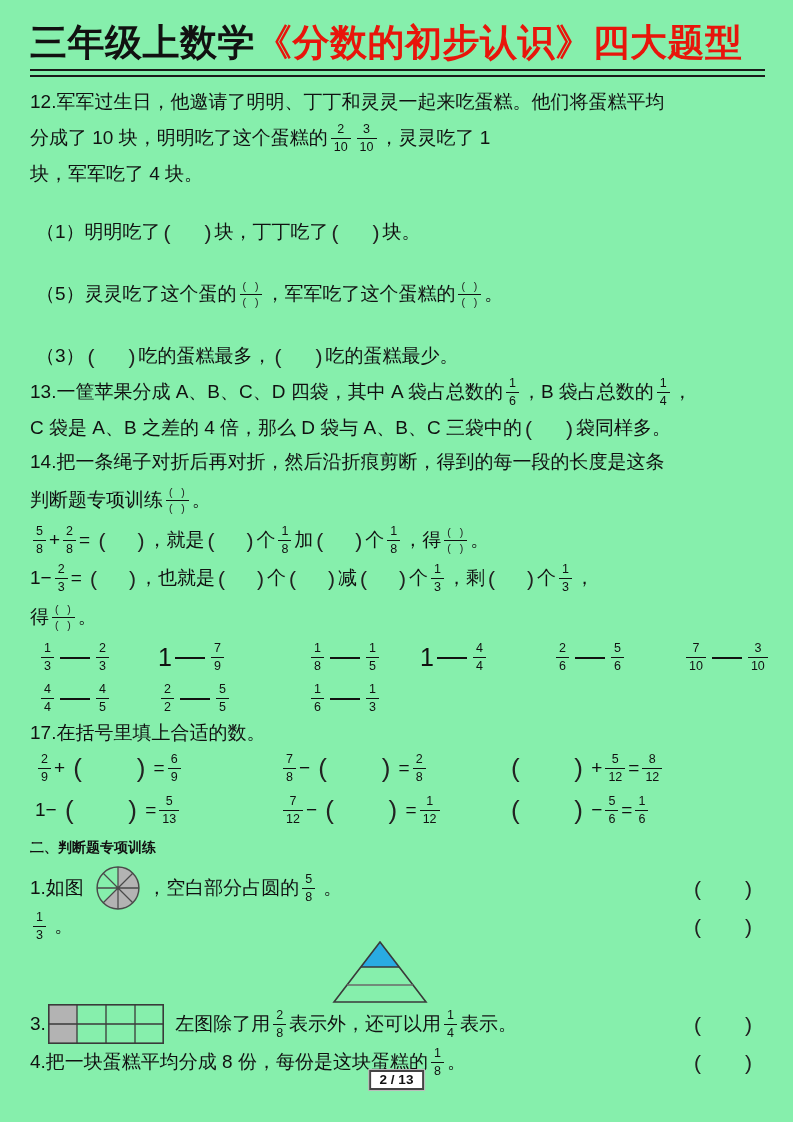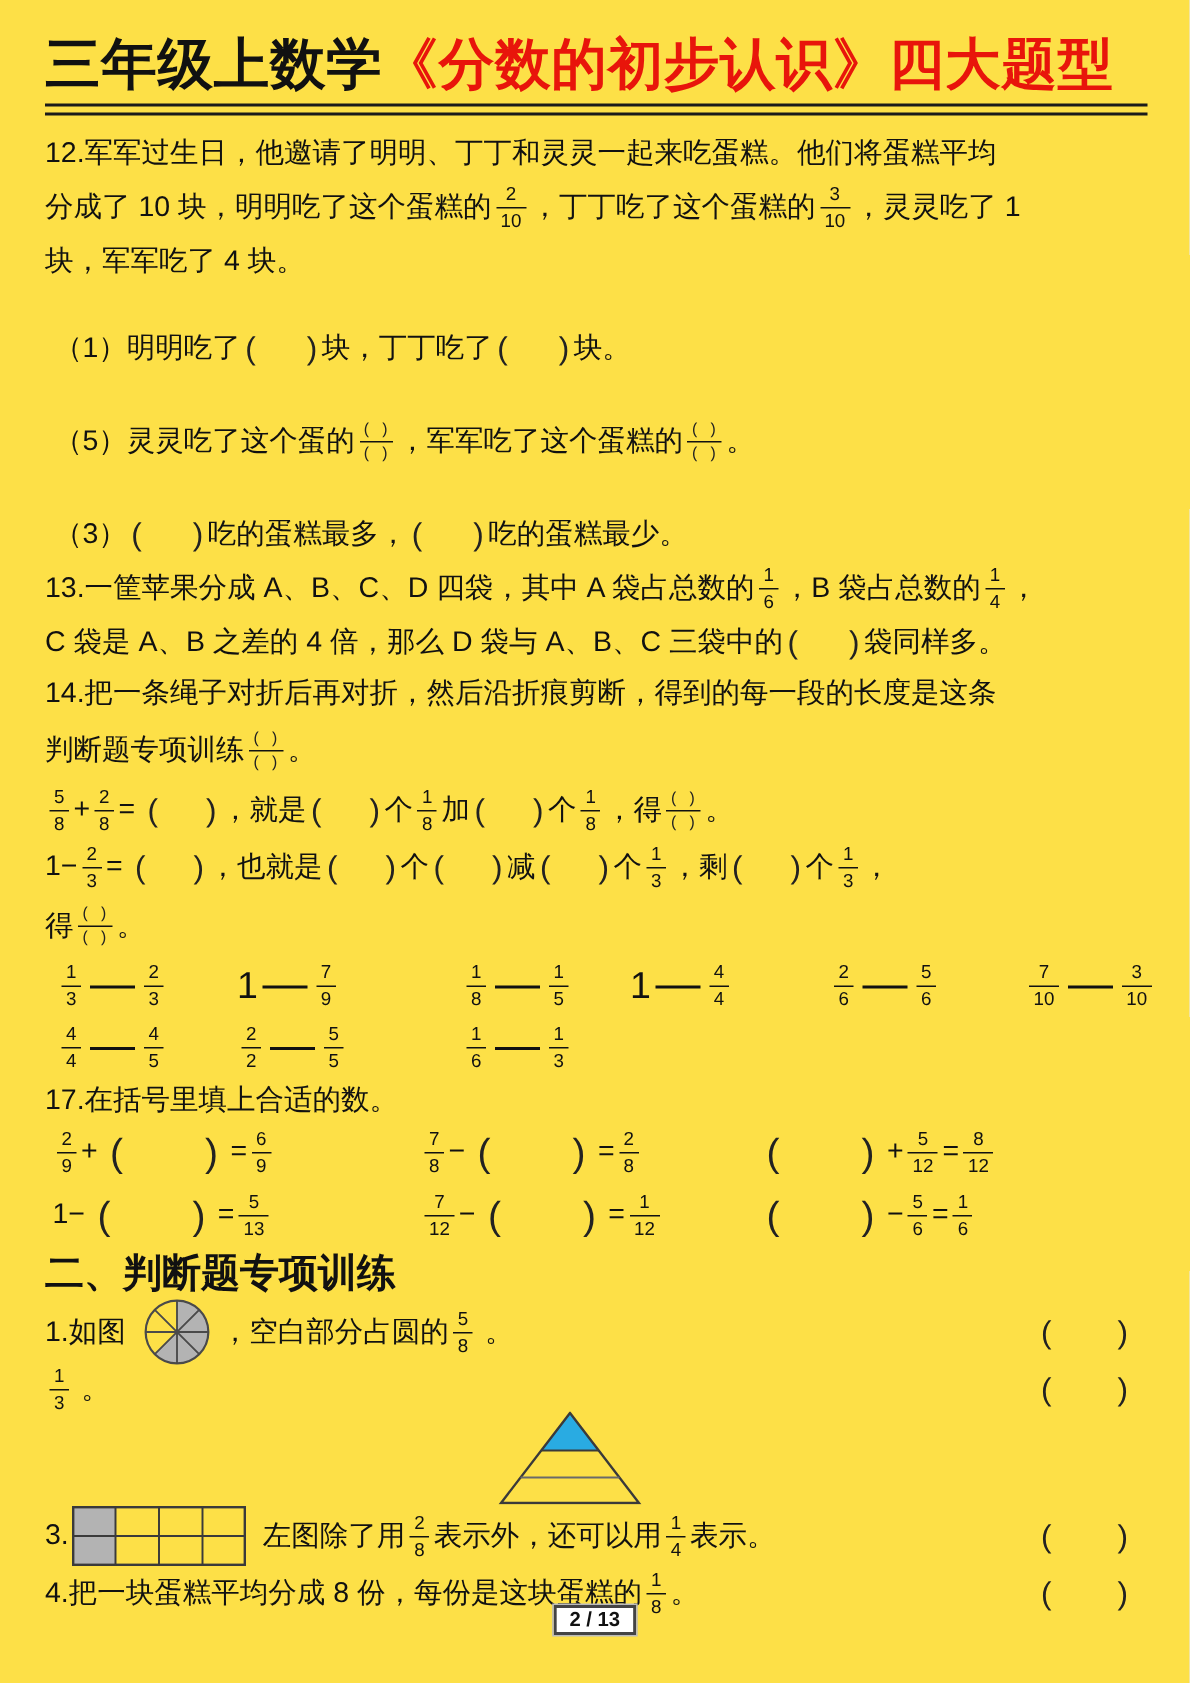--- a/index.html
+++ b/index.html
@@ -1,18 +1,18 @@
 <!DOCTYPE html>
 <html><head>
 <meta charset="utf-8">
 <style>
   html,body{margin:0;padding:0;background:#e9e9e9;}
   .page{
     width:793px;height:1122px;box-sizing:border-box;position:relative;
-    margin:0 auto;background:#fde047;color:#111;
+    margin:0 auto;background:#86efac;color:#111;
     padding:20px 28px 0 30px;overflow:hidden;
     font-family:"Liberation Sans", sans-serif;
     font-size:19px;
   }
   
   .title{white-space:nowrap;font-weight:700;font-size:37px;letter-spacing:.5px;line-height:1.25;}
   .title .black{color:#111;}
   .double-rule{height:4px;border-top:2.5px solid #1a1a1a;border-bottom:2px solid #1a1a1a;margin-top:3px;margin-bottom:8px;}
   
   .line{display:flex;align-items:center;white-space:pre;height:34px;}
@@ -29,42 +29,42 @@
   
   .ul{display:inline-block;width:30px;border-bottom:2.6px solid #111;height:0;margin:0 3px;transform:translateY(1px);}
   .big{font-size:25px;font-weight:500;}
   
   .row-abs{position:relative;}
   .abs-item{position:absolute;top:0;height:100%;display:flex;align-items:center;white-space:pre;}
   
   .judge{display:flex;align-items:center;white-space:pre;text-align:center;}
   .jleft{display:flex;align-items:center;flex:1 1 auto;white-space:pre;}
   .ans{margin-right:10px;}
-  .bold{font-weight:700;font-size:26px;}
+  .bold{font-weight:700;font-size:14px;}
   .fig{flex:0 0 auto;margin:0 6px;}
   .tri-row{height:60px;display:flex;align-items:flex-start;padding-left:302px;}
   
   .footer{
     position:absolute;left:50%;transform:translateX(-50%);bottom:32px;
     border:2px solid #444;outline:1px solid #bbb;padding:0 9px 1px;
     font-size:13.5px;font-weight:700;background:#fff;
   }
 </style>
 </head>
 <body>
 
 <div class="page">
 
   <div class="title">
     <span class="black">三年级上数学</span><span style="color: rgb(232, 21, 11);">《分数的初步认识》四大题型</span>
   </div>
   <div class="double-rule"></div>
 
   <div class="line"><span class="seg">12.军军过生日，他邀请了明明、丁丁和灵灵一起来吃蛋糕。他们将蛋糕平均</span></div>
-  <div class="line h38"><span class="seg">分成了 10 块，明明吃了这个蛋糕的</span><span class="frac"><span class="fn">2</span><span class="fd">10</span></span><span class="seg">，丁丁吃了这个蛋糕的</span><span class="frac"><span class="fn">3</span><span class="fd">10</span></span><span class="seg">，灵灵吃了 1</span></div>
+  <div class="line h38"><span class="seg">分成了 10 块，明明吃了这个蛋糕的</span><span class="frac"><span class="fn">2</span><span class="fd">10</span></span><span class="frac"><span class="fn">3</span><span class="fd">10</span></span><span class="seg">，灵灵吃了 1</span></div>
   <div class="line"><span class="seg">块，军军吃了 4 块。</span></div>
   <div class="line indent"><span class="seg">（1）明明吃了</span><span class="bl" style="width: 48px;"><span class="">(</span><span class="">)</span></span><span class="seg">块，丁丁吃了</span><span class="bl" style="width: 48px;"><span class="">(</span><span class="">)</span></span><span class="seg">块。</span></div>
   <div class="line h42 indent"><span class="seg">（5）灵灵吃了这个蛋的</span><span class="frac fb"><span class="fn">(  )</span><span class="fd">(  )</span></span><span class="seg">，军军吃了这个蛋糕的</span><span class="frac fb"><span class="fn">(  )</span><span class="fd">(  )</span></span><span class="seg">。</span></div>
   <div class="line indent"><span class="seg">（3）</span><span class="bl" style="width: 48px;"><span class="">(</span><span class="">)</span></span><span class="seg">吃的蛋糕最多，</span><span class="bl" style="width: 48px;"><span class="">(</span><span class="">)</span></span><span class="seg">吃的蛋糕最少。</span></div>
 
   <div class="line h38"><span class="seg">13.一筐苹果分成 A、B、C、D 四袋，其中 A 袋占总数的</span><span class="frac"><span class="fn">1</span><span class="fd">6</span></span><span class="seg">，B 袋占总数的</span><span class="frac"><span class="fn">1</span><span class="fd">4</span></span><span class="seg">，</span></div>
   <div class="line"><span class="seg">C 袋是 A、B 之差的 4 倍，那么 D 袋与 A、B、C 三袋中的</span><span class="bl" style="width: 48px;"><span class="">(</span><span class="">)</span></span><span class="seg">袋同样多。</span></div>
 
   <div class="line"><span class="seg">14.把一条绳子对折后再对折，然后沿折痕剪断，得到的每一段的长度是这条</span></div>
   <div class="line h42"><span class="seg">判断题专项训练</span><span class="frac fb"><span class="fn">(  )</span><span class="fd">(  )</span></span><span class="seg">。</span></div>

